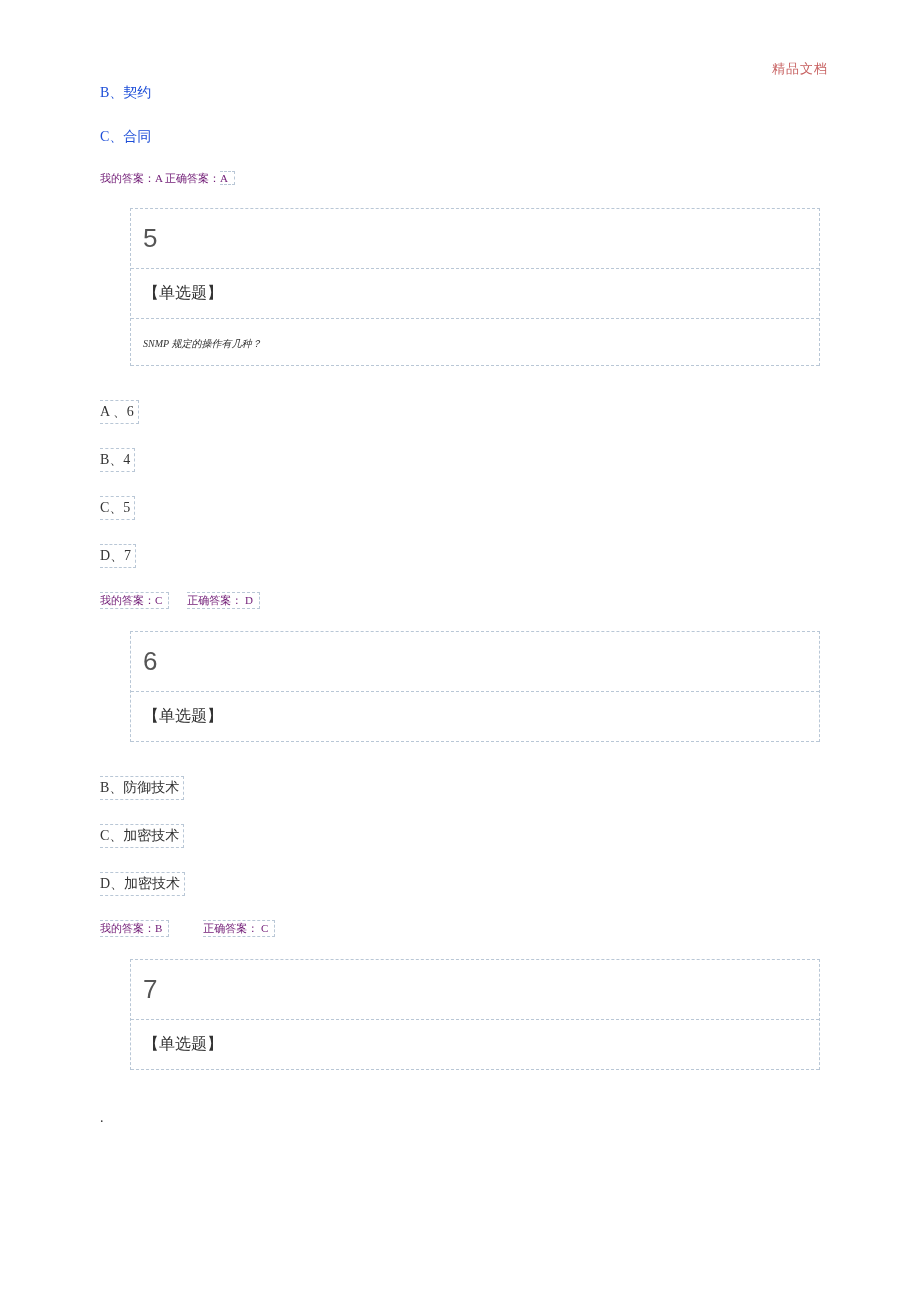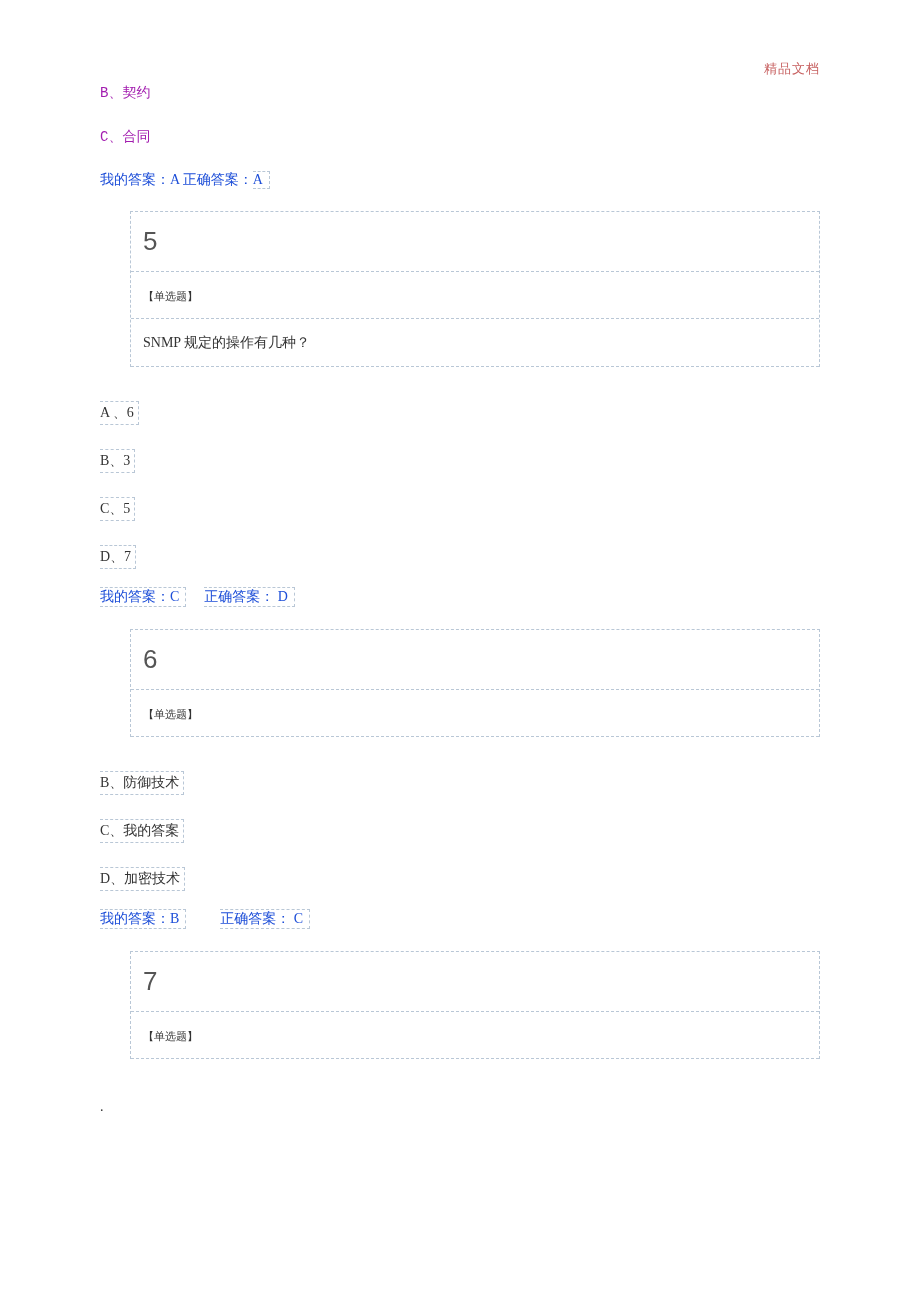--- a/index.html
+++ b/index.html
@@ -8,48 +8,47 @@
       background: #fff;
       font-family: "SimSun", "宋体", serif;
       position: relative;
     }
     .page {
       padding: 60px 100px 40px 100px;
     }
     .header-mark {
       position: absolute;
       top: 60px;
-      right: 100px;
+      right: 92px;
       color: #c76060;
       font-size: 13px;
       letter-spacing: 1px;
     }
     .text-line {
       font-size: 14px;
-      color: #a21caf;
+      color: #1d4ed8;
       margin: 22px 0;
       line-height: 1.6;
-      font-family: Liberation Mono, monospace;
     }
     .option-short {
       display: inline-block;
       font-size: 14px;
       color: #333;
       margin: 12px 0;
       padding-right: 4px;
       border-top: 1px dashed #b9c7d6;
       border-right: 1px dashed #b9c7d6;
       border-bottom: 1px dashed #b9c7d6;
       padding-top: 2px;
       padding-bottom: 2px;
     }
     .answer-line {
-      font-size: 14px;
-      color: #1d4ed8;
-      margin: 6px 0;
+      font-size: 11px;
+      color: #701a75;
+      margin: 12px 0;
     }
     .answer-seg {
       display: inline-block;
       padding-right: 6px;
       border-top: 1px dashed #b9c7d6;
       border-right: 1px dashed #b9c7d6;
       border-bottom: 1px dashed #b9c7d6;
     }
     .answer-gap { display: inline-block; width: 18px; }
     .q-box {
@@ -62,26 +61,27 @@
       border-bottom: 1px dashed #b9c7d6;
       padding: 14px 12px;
     }
     .q-num {
       font-family: Arial, sans-serif;
       font-size: 26px;
       color: #555;
       font-weight: 400;
     }
     .q-type {
-      font-size: 11px;
+      font-size: 16px;
       color: #333;
     }
     .q-text {
-      font-size: 14px;
+      font-size: 10px;
       color: #333;
+      font-style: italic;
     }
     .footer-dot {
       margin-top: 40px;
       font-size: 14px;
       color: #333;
     }
   </style>
 </head>
 <body>
 
@@ -95,35 +95,35 @@
     <span>我的答案：</span><span>A</span> <span>正确答案：</span><span class="answer-seg"> A</span>
   </div>
 
   <div class="q-box">
     <div class="row"><span class="q-num">5</span></div>
     <div class="row"><span class="q-type">【单选题】</span></div>
     <div class="row"><span class="q-text">SNMP 规定的操作有几种？</span></div>
   </div>
 
   <div><span class="option-short">A 、6</span></div>
-  <div><span class="option-short">B、3</span></div>
+  <div><span class="option-short">B、4</span></div>
   <div><span class="option-short">C、5</span></div>
   <div><span class="option-short">D、7</span></div>
 
   <div class="answer-line">
     <span class="answer-seg">我的答案：C</span><span class="answer-gap"></span><span class="answer-seg">正确答案：  D</span>
   </div>
 
   <div class="q-box">
     <div class="row"><span class="q-num">6</span></div>
     <div class="row"><span class="q-type">【单选题】</span></div>
   </div>
 
   <div><span class="option-short">B、防御技术</span></div>
-  <div><span class="option-short">C、我的答案</span></div>
+  <div><span class="option-short">C、加密技术</span></div>
   <div><span class="option-short">D、加密技术</span></div>
 
   <div class="answer-line">
     <span class="answer-seg">我的答案：B</span><span class="answer-gap" style="width:34px"></span><span class="answer-seg">正确答案：  C</span>
   </div>
 
   <div class="q-box">
     <div class="row"><span class="q-num">7</span></div>
     <div class="row"><span class="q-type">【单选题】</span></div>
   </div>

